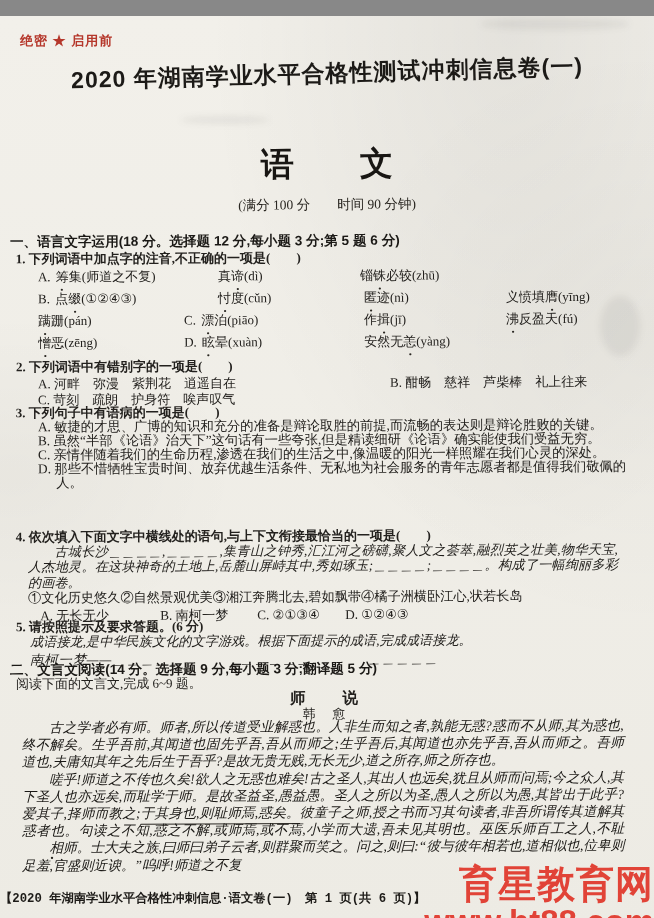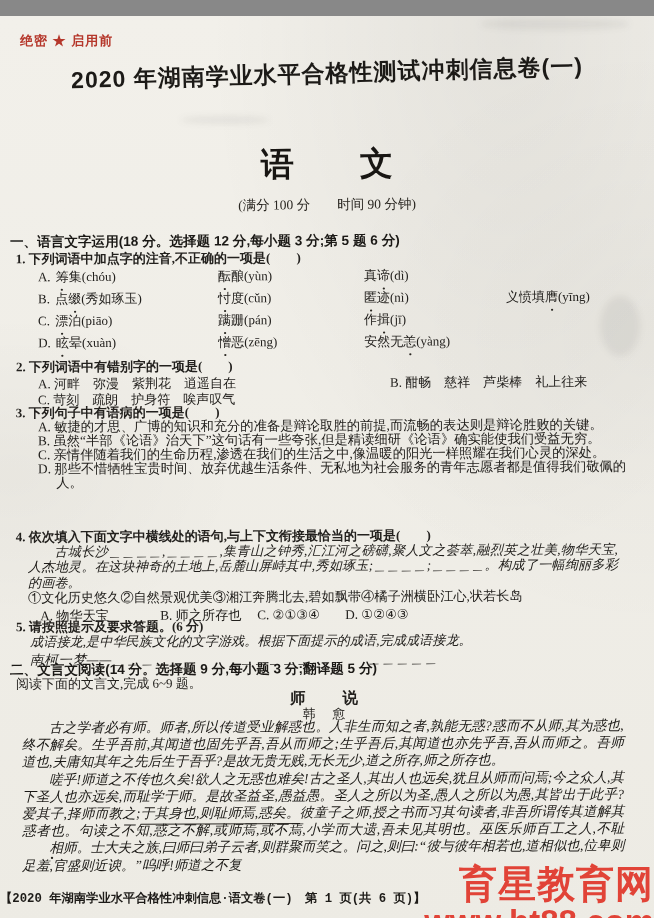--- a/index.html
+++ b/index.html
@@ -93,38 +93,39 @@
   <div class="abs title">2020 年湖南学业水平合格性测试冲刺信息卷(一)</div>
   <div class="abs subject">语　　文</div>
   <div class="abs meta">(满分 100 分　　时间 90 分钟)</div>
 
   <div class="content-block sec-heading" style="top:216px;">一、语言文字运用(18 分。选择题 12 分,每小题 3 分;第 5 题 6 分)</div>
 
   <div class="content-block" style="top:234px;">
     <div class="stem">1. 下列词语中加点字的注音,不正确的一项是(　　)</div>
     <div id="q1-grid">
         <div class="q1-row">
-          <span class="q1-cell c0"><span class="opt-label">A. </span><span class="dt">筹</span><span>集(chóu)</span></span>
-          <span class="q1-cell c1"><span class="dt">酝</span><span>酿(yùn)</span></span>
+          <span class="q1-cell c0"><span class="opt-label">A. </span><span class="dt">筹</span><span>集(师道之不复)</span></span>
           <span class="q1-cell c2"><span>真</span><span class="dt">谛</span><span>(dì)</span></span>
+          <span class="q1-cell c3"><span>锱</span><span class="dt">铢</span><span>必较(zhū)</span></span>
         </div>
         <div class="q1-row">
-          <span class="q1-cell c0"><span class="opt-label">B. </span><span>点</span><span class="dt">缀</span><span>(秀如琢玉)</span></span>
+          <span class="q1-cell c0"><span class="opt-label">B. </span><span>点</span><span class="dt">缀</span><span>(①②④③)</span></span>
           <span class="q1-cell c1"><span class="dt">忖</span><span>度(cǔn)</span></span>
           <span class="q1-cell c2"><span class="dt">匿</span><span>迹(nì)</span></span>
           <span class="q1-cell c3"><span>义愤填</span><span class="dt">膺</span><span>(yīng)</span></span>
         </div>
         <div class="q1-row">
+          <span class="q1-cell c1"><span class="dt">蹒</span><span>跚(pán)</span></span>
           <span class="q1-cell c0"><span class="opt-label">C. </span><span class="dt">漂</span><span>泊(piāo)</span></span>
-          <span class="q1-cell c1"><span class="dt">蹒</span><span>跚(pán)</span></span>
           <span class="q1-cell c2"><span>作</span><span class="dt">揖</span><span>(jī)</span></span>
+          <span class="q1-cell c3"><span class="dt">沸</span><span>反盈天(fú)</span></span>
         </div>
         <div class="q1-row">
+          <span class="q1-cell c1"><span class="dt">憎</span><span>恶(zēng)</span></span>
           <span class="q1-cell c0"><span class="opt-label">D. </span><span class="dt">眩</span><span>晕(xuàn)</span></span>
-          <span class="q1-cell c1"><span class="dt">憎</span><span>恶(zēng)</span></span>
           <span class="q1-cell c3"><span>安然无</span><span class="dt">恙</span><span>(yàng)</span></span>
         </div>
       </div>
   </div>
 
   <div class="content-block" style="top:342px;">
     <div class="stem">2. 下列词语中有错别字的一项是(　　)</div>
     <div id="q2-grid" class="q2-grid">
         <div class="q2-opt">A. 河畔　弥漫　紫荆花　逍遥自在</div>
         <div class="q2-opt">B. 酣畅　慈祥　芦柴棒　礼上往来</div>
@@ -140,22 +141,22 @@
         <div class="q3-opt">C. 亲情伴随着我们的生命历程,渗透在我们的生活之中,像温暖的阳光一样照耀在我们心灵的深处。</div>
         <div class="q3-opt">D. 那些不惜牺牲宝贵时间、放弃优越生活条件、无私地为社会服务的青年志愿者都是值得我们敬佩的人。</div>
       </div>
   </div>
 
   <div class="content-block" style="top:512px;">
     <div class="stem">4. 依次填入下面文字中横线处的语句,与上下文衔接最恰当的一项是(　　)</div>
     <div class="passage">古城长沙＿＿＿＿,＿＿＿＿,集青山之钟秀,汇江河之磅礴,聚人文之荟萃,融烈英之壮美,物华天宝,人杰地灵。在这块神奇的土地上,岳麓山屏峙其中,秀如琢玉;＿＿＿＿;＿＿＿＿。构成了一幅绚丽多彩的画卷。</div>
     <div class="items-line">①文化历史悠久②自然景观优美③湘江奔腾北去,碧如飘带④橘子洲横卧江心,状若长岛</div>
     <div id="q4-choices" class="q4-choices">
-        <span class="q4-choice">A. 物华天宝</span>
-        <span class="q4-choice">B. 师之所存也</span>
+        <span class="q4-choice">A. 无长无少</span>
+        <span class="q4-choice">B. 南柯一梦</span>
         <span class="q4-choice">C. ②①③④</span>
         <span class="q4-choice">D. ①②④③</span>
       </div>
   </div>
 
   <div class="content-block" style="top:602px;">
     <div class="stem">5. 请按照提示及要求答题。(6 分)</div>
     <div class="prompt">成语接龙,是中华民族文化的文字游戏。根据下面提示的成语,完成成语接龙。</div>
     <div class="chain">南柯一梦——＿＿＿＿＿　　　　＿＿＿＿＿　　　　＿＿＿＿＿</div>
   </div>

